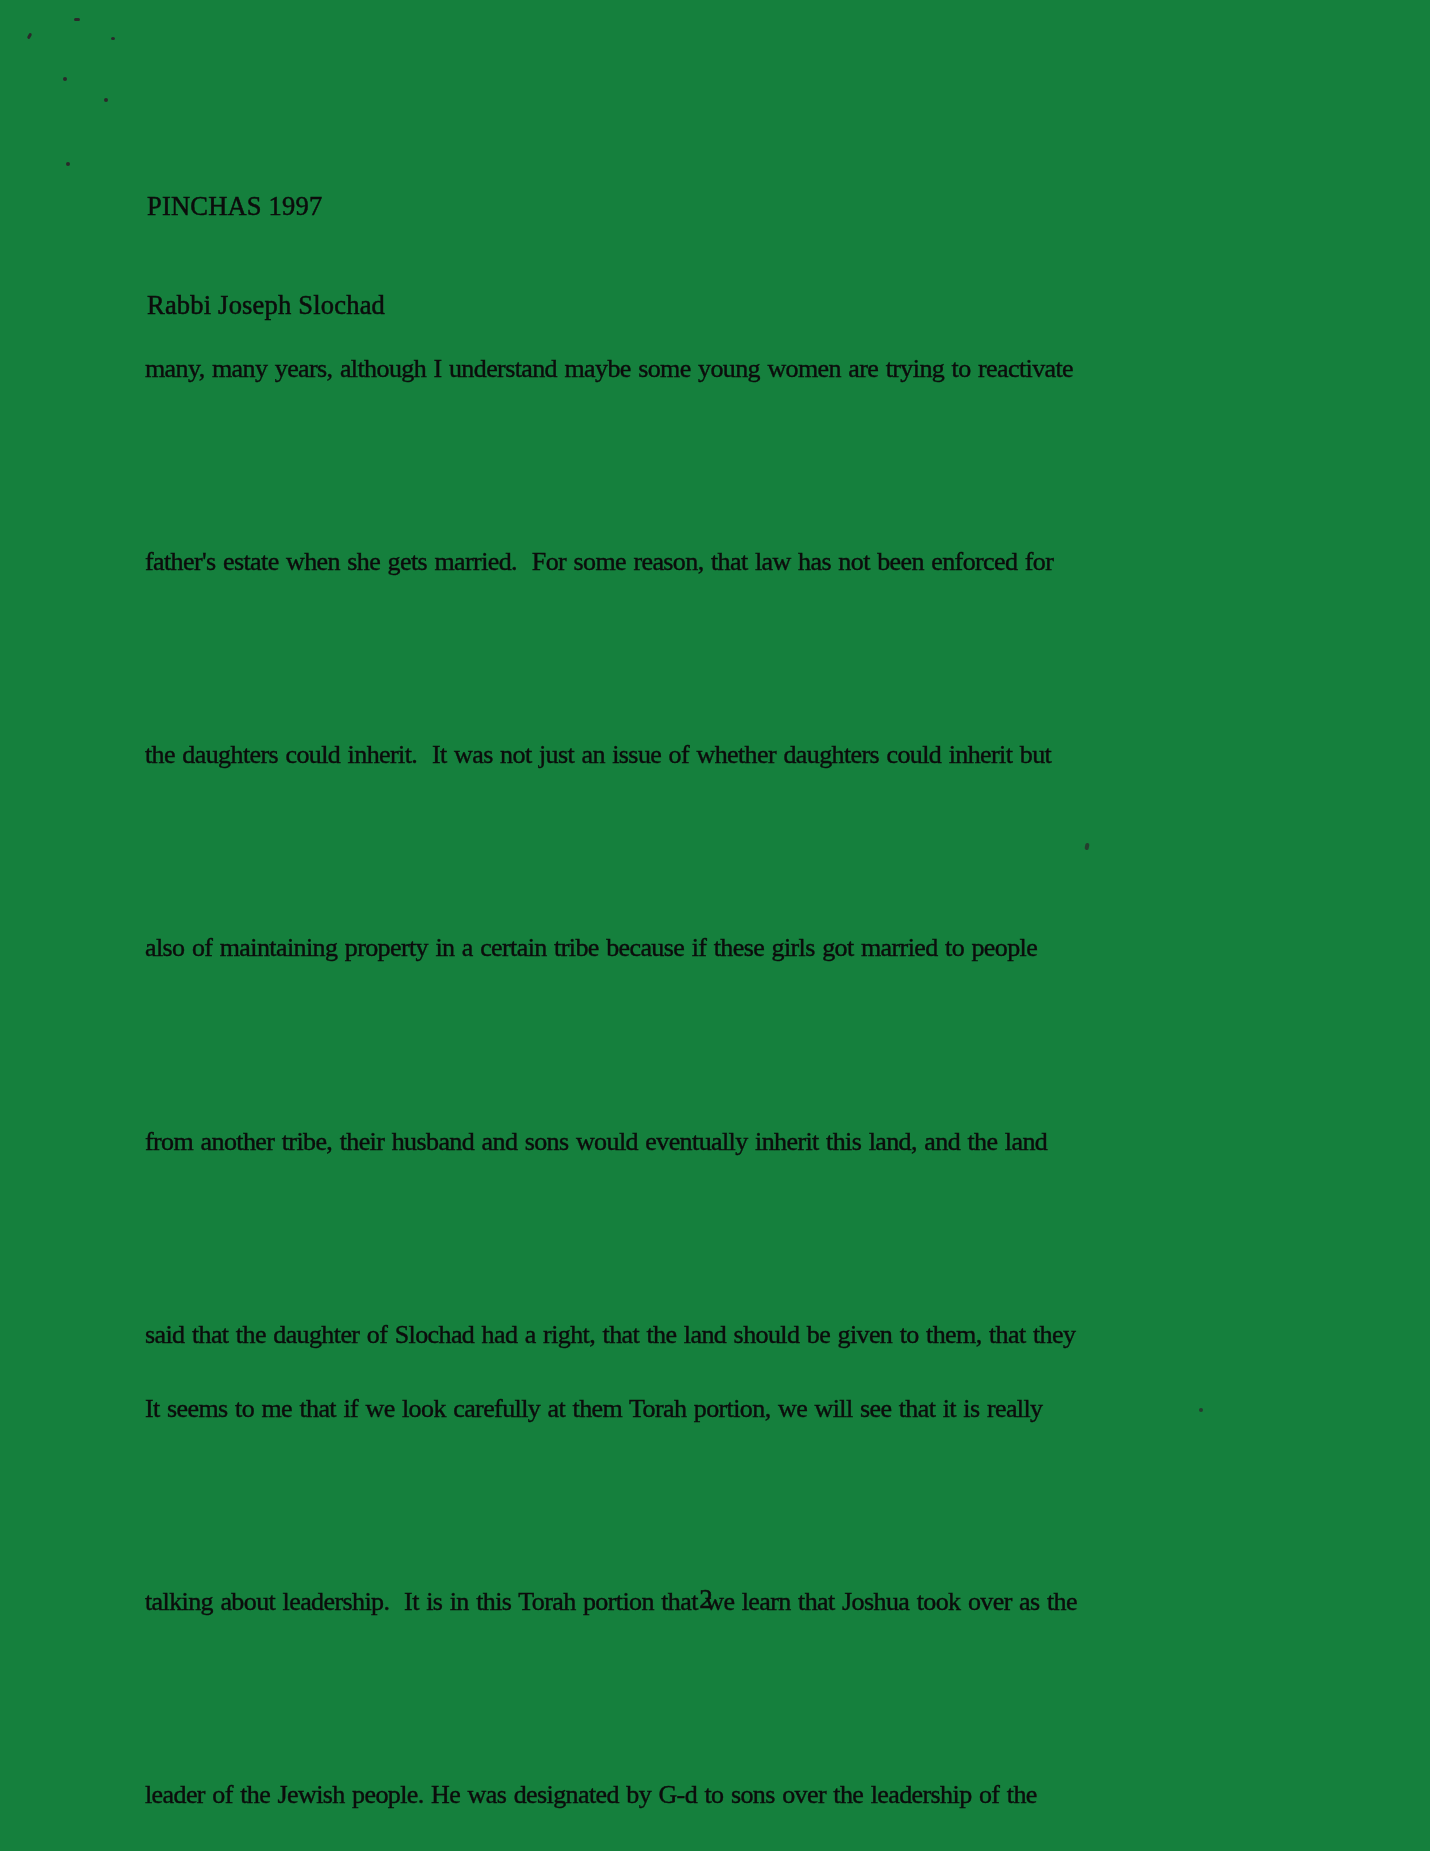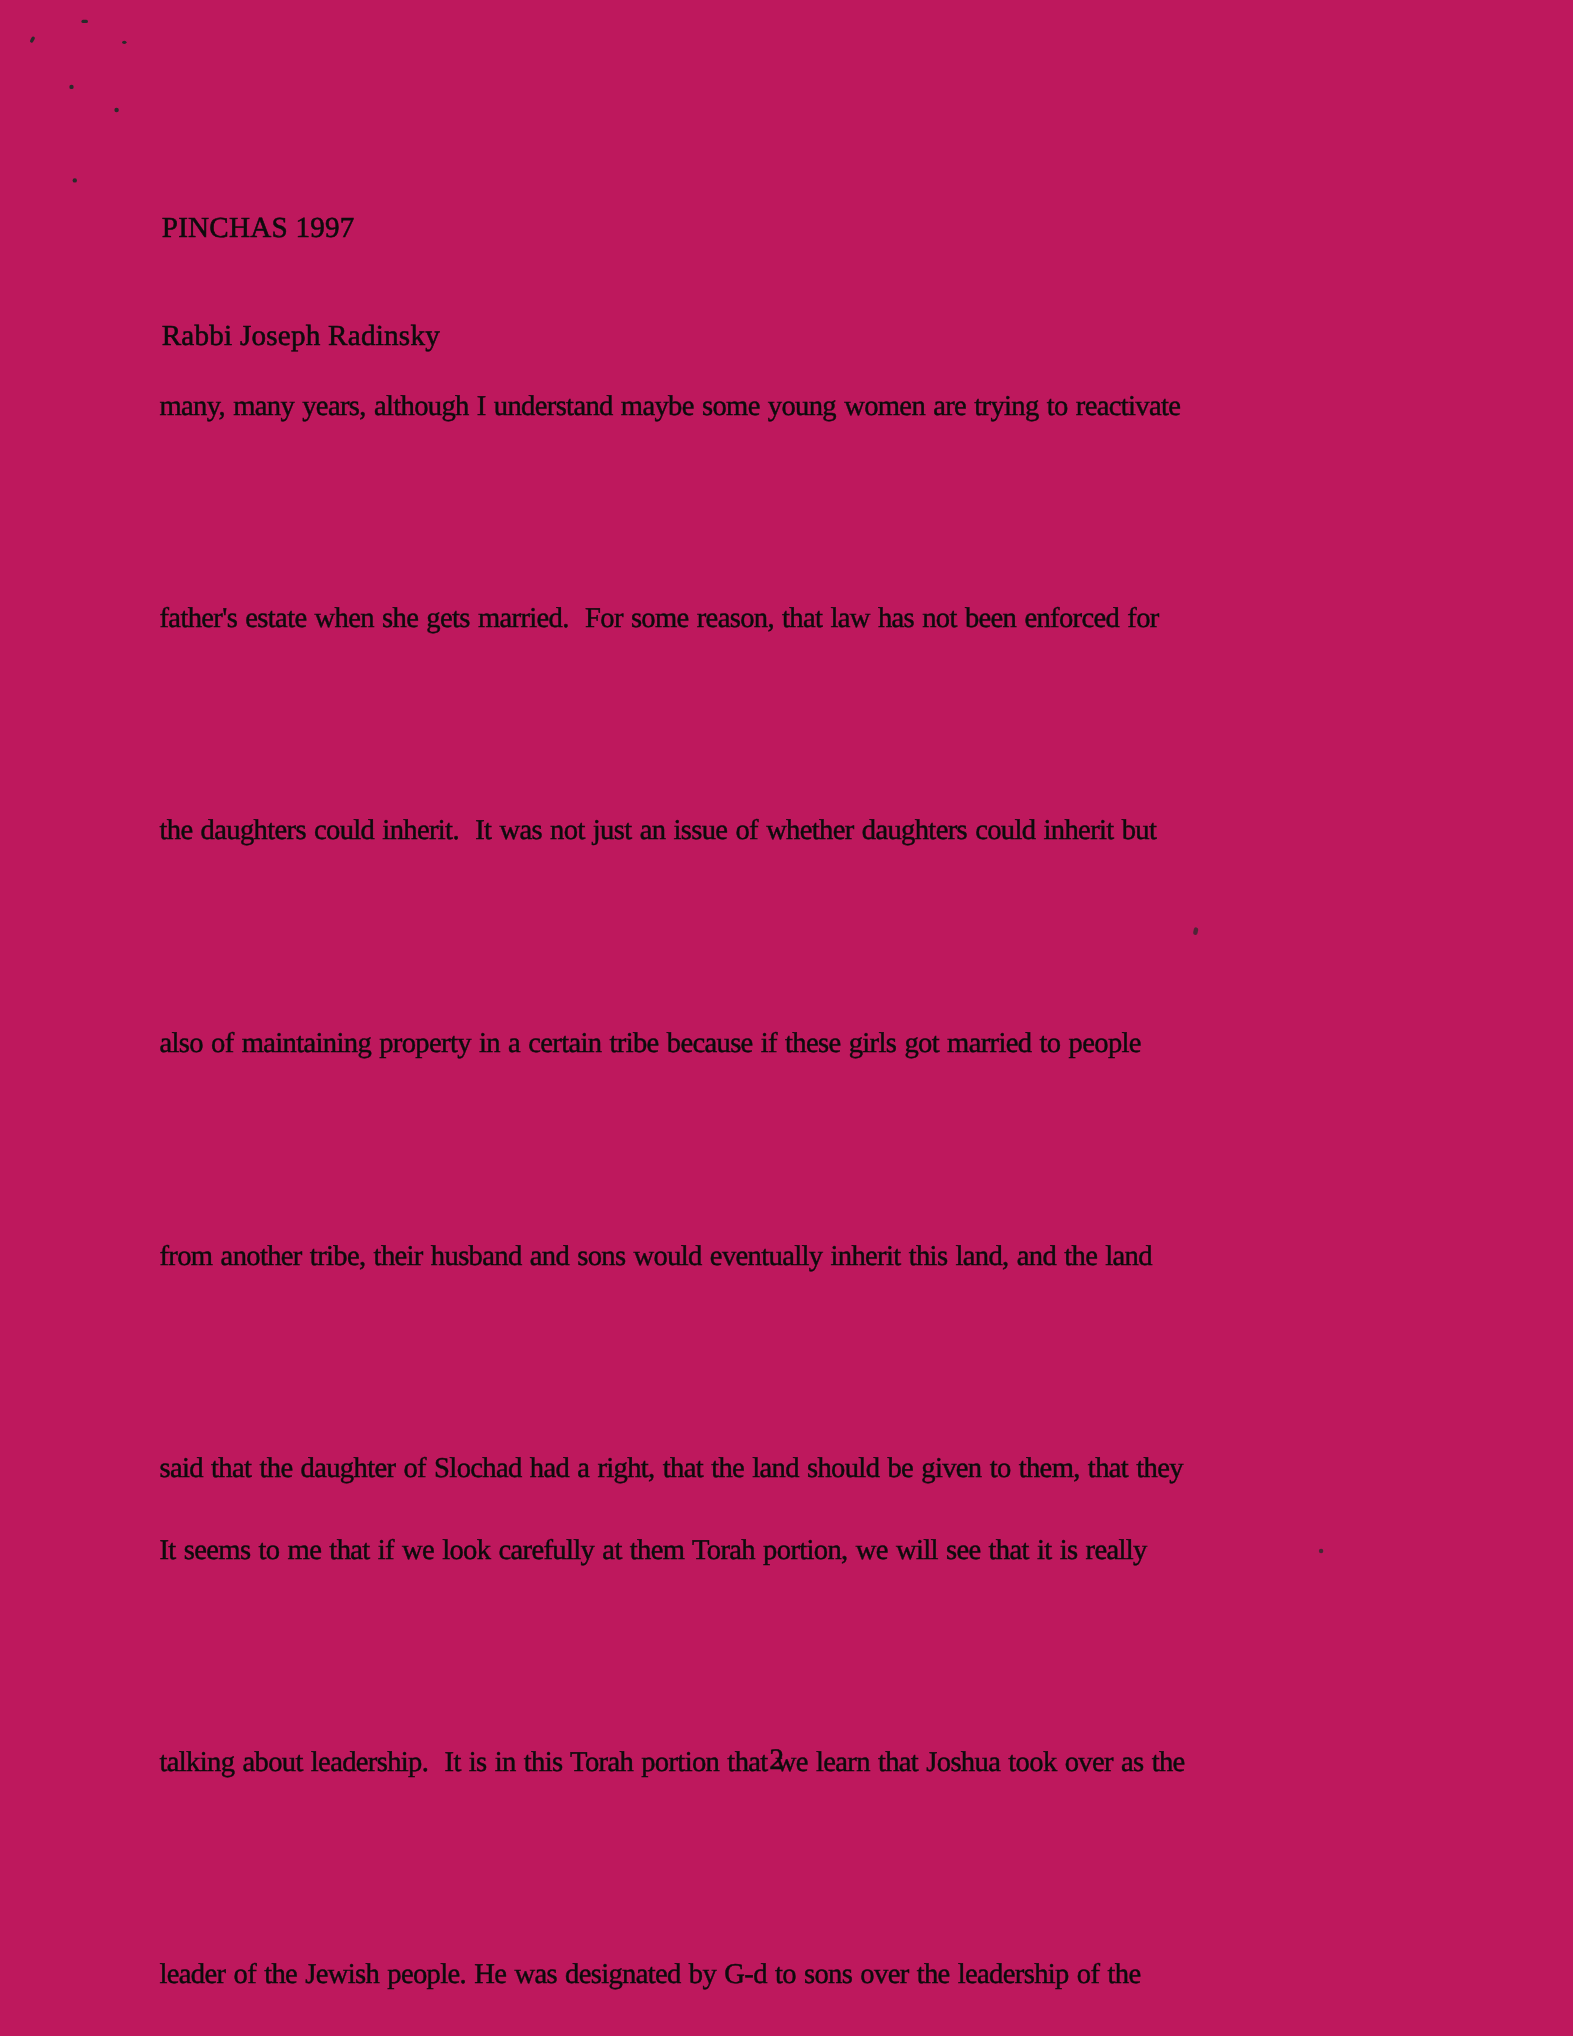--- a/index.html
+++ b/index.html
@@ -4,21 +4,21 @@
 <style>
   html, body {
     margin: 0;
     padding: 0;
     background: #fefefd;
   }
   .page {
     position: relative;
     width: 1430px;
     height: 1851px;
-    background: #be185d;
+    background: #15803d;
     font-family: "Liberation Serif", serif;
     color: #0c0c0c;
     overflow: hidden;
   }
   .doc-header {
     position: absolute;
     left: 147px;
     top: 124px;
     font-size: 26.5px;
     line-height: 33px;
@@ -73,21 +73,21 @@
   <span class="speckle sp2"></span>
   <span class="speckle sp3"></span>
   <span class="speckle sp4"></span>
   <span class="speckle sp5"></span>
   <span class="speckle sp6"></span>
   <span class="speckle sp7"></span>
   <span class="speckle sp8"></span>
 
   <div class="doc-header">
     <div class="text-line">PINCHAS 1997</div>
-    <div class="text-line">Rabbi Joseph Radinsky</div>
+    <div class="text-line">Rabbi Joseph Slochad</div>
   </div>
 
   <div class="para para-1">
     <div class="text-line">many, many years, although I understand maybe some young women are trying to reactivate</div>
     <div class="text-line">father's estate when she gets married.  For some reason, that law has not been enforced for</div>
     <div class="text-line">the daughters could inherit.  It was not just an issue of whether daughters could inherit but</div>
     <div class="text-line">also of maintaining property in a certain tribe because if these girls got married to people</div>
     <div class="text-line">from another tribe, their husband and sons would eventually inherit this land, and the land</div>
     <div class="text-line">said that the daughter of Slochad had a right, that the land should be given to them, that they</div>
     

